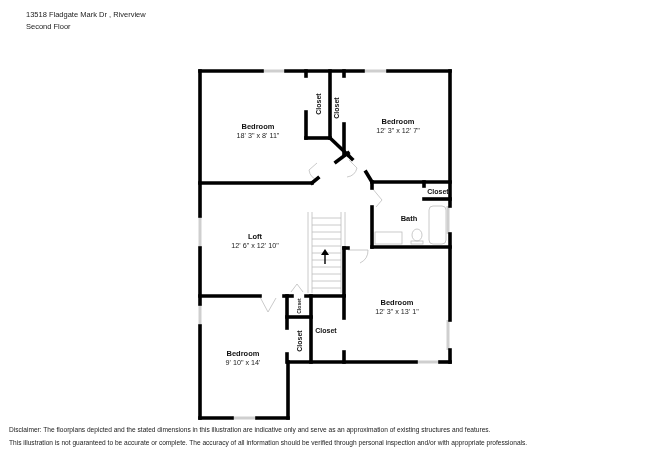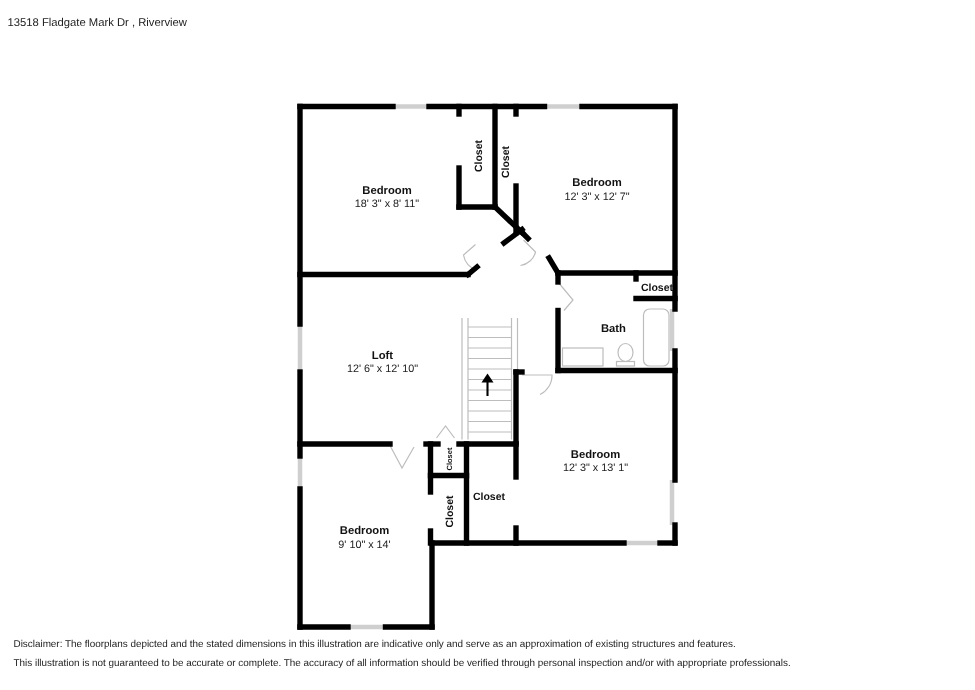--- a/index.html
+++ b/index.html
@@ -1,30 +1,31 @@
 <!DOCTYPE html>
 <html><head>
   <meta charset="utf-8">
   <style>
     html, body { margin: 0; padding: 0; background: #ffffff; }
     body { width: 650px; height: 460px; position: relative; overflow: hidden; font-family: "Liberation Sans", sans-serif; color: #1a1a1a; }
-    .header { position: absolute; left: 5px; top: 9px; font-size: 7.5px; line-height: 12px; color: #222; }
+    .header { position: absolute; left: 26px; top: 9px; font-size: 7.5px; line-height: 12px; color: #222; }
     .header div { white-space: nowrap; }
     .plan { position: absolute; left: 0; top: 0; width: 650px; height: 460px; }
     .disclaimer { position: absolute; left: 9px; top: 424px; font-size: 6.6px; line-height: 12.5px; color: #222; white-space: nowrap; }
     .room-label { font-family: "Liberation Sans", sans-serif; font-weight: bold; font-size: 7.5px; fill: #111; }
     .room-dim { font-family: "Liberation Sans", sans-serif; font-size: 7.2px; fill: #222; }
     .closet-label { font-family: "Liberation Sans", sans-serif; font-weight: bold; font-size: 7px; fill: #111; }
     .closet-small { font-family: "Liberation Sans", sans-serif; font-weight: bold; font-size: 5px; fill: #111; }
   </style>
 </head>
 <body>
 
 <div class="header">
   <div>13518 Fladgate Mark Dr , Riverview</div>
+  <div>Second Floor</div>
 </div>
 
 <svg class="plan" viewBox="0 0 650 460" xmlns="http://www.w3.org/2000/svg">
 
   <g fill="none" stroke="#bdbdbd" stroke-width="0.8">
 
     <g>
       <line x1="308" y1="212" x2="308" y2="293"></line>
       <line x1="312" y1="212" x2="312" y2="293"></line>
       <line x1="341" y1="212" x2="341" y2="293"></line>

